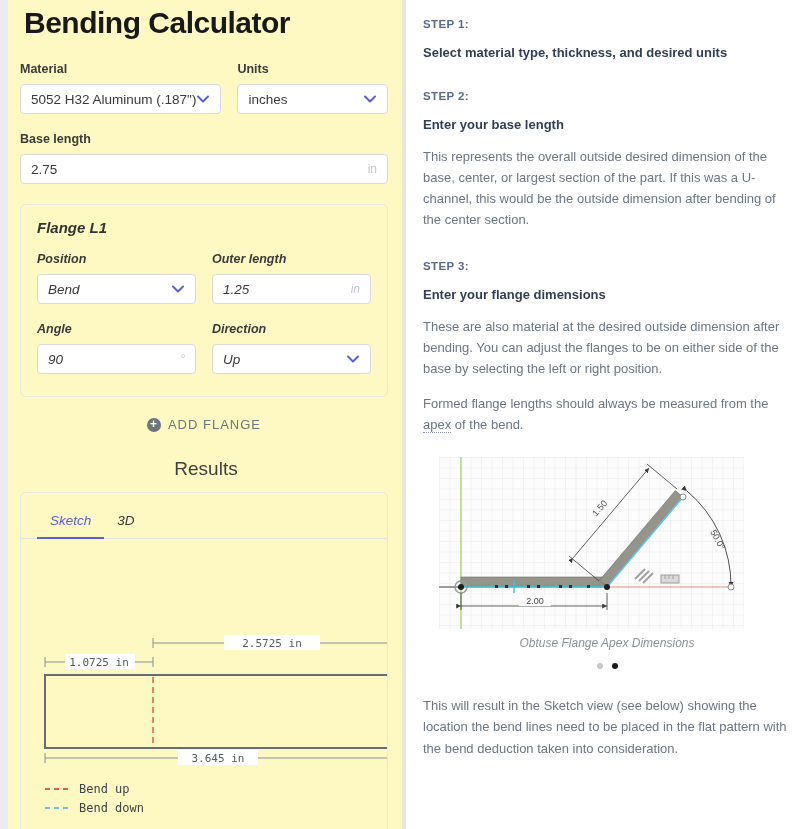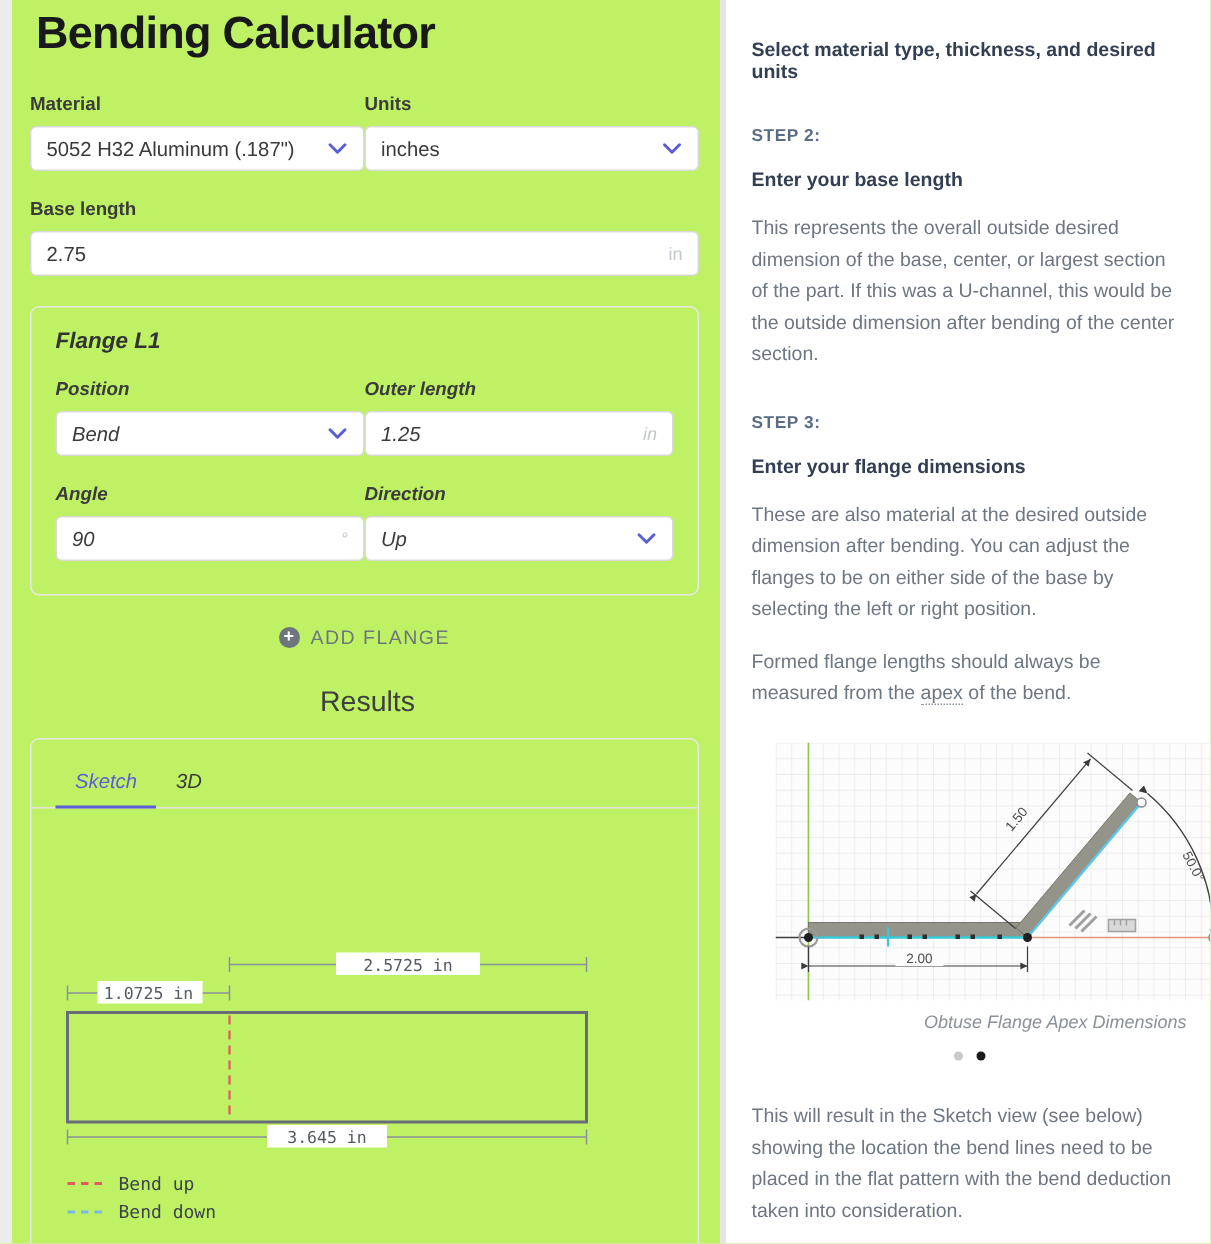--- a/index.html
+++ b/index.html
@@ -4,35 +4,35 @@
 <style>
   * { box-sizing: border-box; margin: 0; padding: 0; }
   html,body { width: 807px; height: 829px; overflow: hidden; }
   body {
     background: #ececec;
     font-family: "Liberation Sans", sans-serif;
     color: #3a3a3a;
   }
   .page { display: flex; width: 807px; height: 829px; }
   .left-panel {
-    margin-left: 8px; width: 472px; background: #bef264; height: 100%;
+    margin-left: 8px; width: 394px; background: #fef9c3; height: 100%;
     padding: 4px 14px 0 12px; overflow: hidden;
   }
   .divider { width: 4px; background: #e6e6e6; height: 100%; }
   .right-panel {
     flex: 1; background: #fff; height: 100%;
     padding: 10px 16px 0 17px; overflow: hidden;
   }
 
   
   h1.page-title {
     font-size: 30px; font-weight: 800; letter-spacing: -0.5px;
     color: #191919; margin: 2px 0 22px 4px;
   }
-  .form-grid { display: grid; grid-template-columns: 1fr 1fr; }
+  .form-grid { display: grid; grid-template-columns: 1fr 1fr; column-gap: 16px; }
   .field { margin-bottom: 18px; }
   .field-label { display: block; font-size: 12.5px; font-weight: bold; color: #3b3b3b; margin-bottom: 8px; }
   .control {
     display: flex; align-items: center; height: 30px; border: 1px solid #d9d9d9;
     border-radius: 4px; background: #fff; padding: 0 10px; font-size: 13.5px; color: #3a3a3a;
     cursor: pointer;
   }
   .control .value { flex: 1; white-space: nowrap; overflow: hidden; }
   .control .suffix { color: #c3c8cf; font-size: 12px; }
   .chev { width: 14px; height: 10px; flex: none; }
@@ -72,21 +72,21 @@
   
   .step-heading { font-size: 11.5px; font-weight: bold; color: #5a6b85; letter-spacing: 0.4px; margin-top: 30px; }
   .step-heading.first { margin-top: 8px; }
   .step-title { font-size: 13px; font-weight: bold; color: #323e52; margin-top: 15px; }
   .step-body { font-size: 13px; color: #6d7683; line-height: 1.62; margin-top: 14px; }
   .apex-term { border-bottom: 1.5px dotted #8a93a0; cursor: pointer; }
   .figure-block { margin-top: 22px; }
   .cad-svg { display: block; width: 305px; height: 172px; margin-left: 16px; background: #fcfcfc; }
   .cad-svg .dimtext { font-family: "Liberation Sans", sans-serif; font-size: 9px; fill: #4a4a4a; }
   .fig-caption {
-    text-align: right; font-size: 12px; font-style: italic; color: #8b9198; margin-top: 7px;
+    text-align: center; font-size: 12px; font-style: italic; color: #8b9198; margin-top: 7px;
   }
   .carousel-dots { display: flex; justify-content: center; gap: 9px; margin-top: 13px; }
   .dot { width: 6px; height: 6px; border-radius: 50%; background: #c9c9c9; cursor: pointer; }
   .dot.active { background: #1b1b1b; }
   .after-figure { margin-top: 26px; }
 </style>
 </head>
 <body>
 
 <div class="page">
@@ -203,20 +203,21 @@
         <line x1="24" y1="267" x2="48" y2="267" stroke="#7db6e8" stroke-width="2" stroke-dasharray="5 4"></line>
         <text x="58" y="271" class="legend-label">Bend down</text>
       </svg>
     </div>
   </div>
 
   <div class="divider"></div>
 
   <div class="right-panel">
 
+    <div class="step-heading first">STEP 1:</div>
     <div class="step-title">Select material type, thickness, and desired units</div>
 
     <div class="step-heading">STEP 2:</div>
     <div class="step-title">Enter your base length</div>
     <p class="step-body">This represents the overall outside desired dimension of the base, center, or largest section of the part. If this was a U-channel, this would be the outside dimension after bending of the center section.</p>
 
     <div class="step-heading">STEP 3:</div>
     <div class="step-title">Enter your flange dimensions</div>
     <p class="step-body">These are also material at the desired outside dimension after bending. You can adjust the flanges to be on either side of the base by selecting the left or right position.</p>
     <p class="step-body"><span>Formed flange lengths should always be measured from the </span><span class="apex-term">apex</span><span> of the bend.</span></p>

